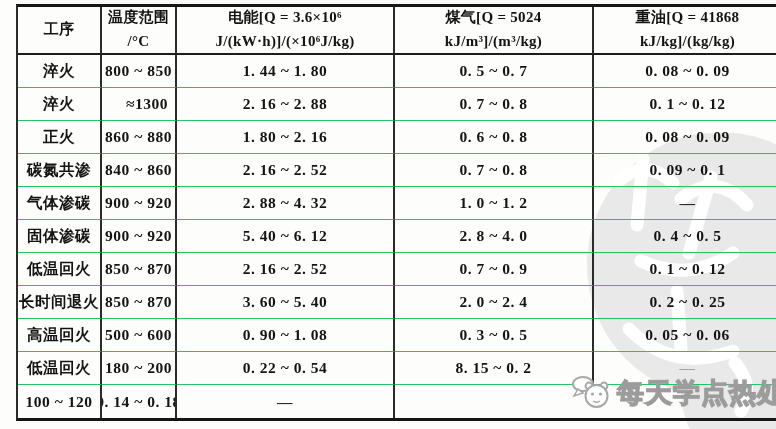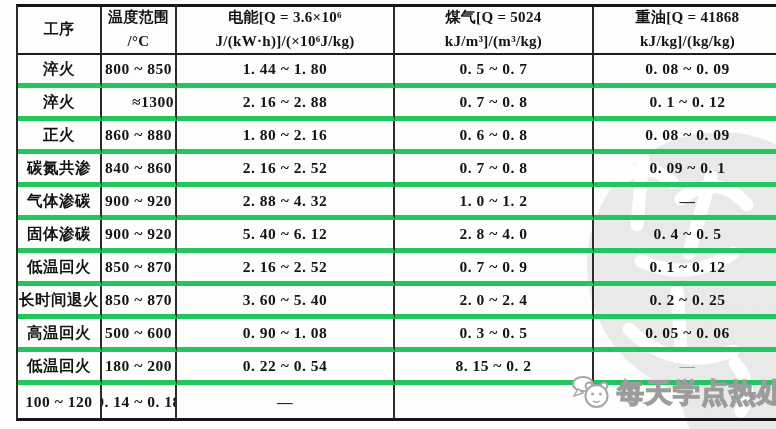--- a/index.html
+++ b/index.html
@@ -20,33 +20,33 @@
     box-sizing:border-box;z-index:1;background:transparent;
     border-left:2px solid #2b2b2b;border-right:2px solid #2b2b2b;
     border-top:3px solid #161616;border-bottom:3px solid #161616;
     display:grid;
     grid-template-columns:84px 75px 218px 199px 1fr;
     grid-template-rows:48px repeat(11,1fr);
   }
   .cell{
     box-sizing:border-box;
     border-right:2px solid #2b2b2b;
-    border-bottom:5px solid #22c55e;
+    border-bottom:1px solid #22c55e;
     display:flex;align-items:center;justify-content:center;
     color:#141414;font-size:15.5px;font-weight:600;
     letter-spacing:0.5px;white-space:pre;overflow:hidden;
   }
   .cell.last-col{border-right:none;}
   .cell.last-row{border-bottom:none;}
   .cell.header{
     flex-direction:column;justify-content:center;gap:2px;
     border-bottom:2px solid #1d1d1d;
     font-size:15px;line-height:1.45;letter-spacing:0.3px;
   }
-  .cell.align-right{justify-content:flex-end;padding-right:1px;}
+  .cell.align-right{justify-content:flex-end;padding-right:7px;}
   .cell.faint{color:#8a8a8a;font-weight:400;}
 
   
   .brand{
     position:absolute;left:571px;top:375px;z-index:2;
     display:flex;align-items:center;gap:4px;
   }
   .brand-text{
     font-family:"Liberation Sans","DejaVu Sans",sans-serif;
     font-size:27px;font-weight:bold;letter-spacing:1px;

